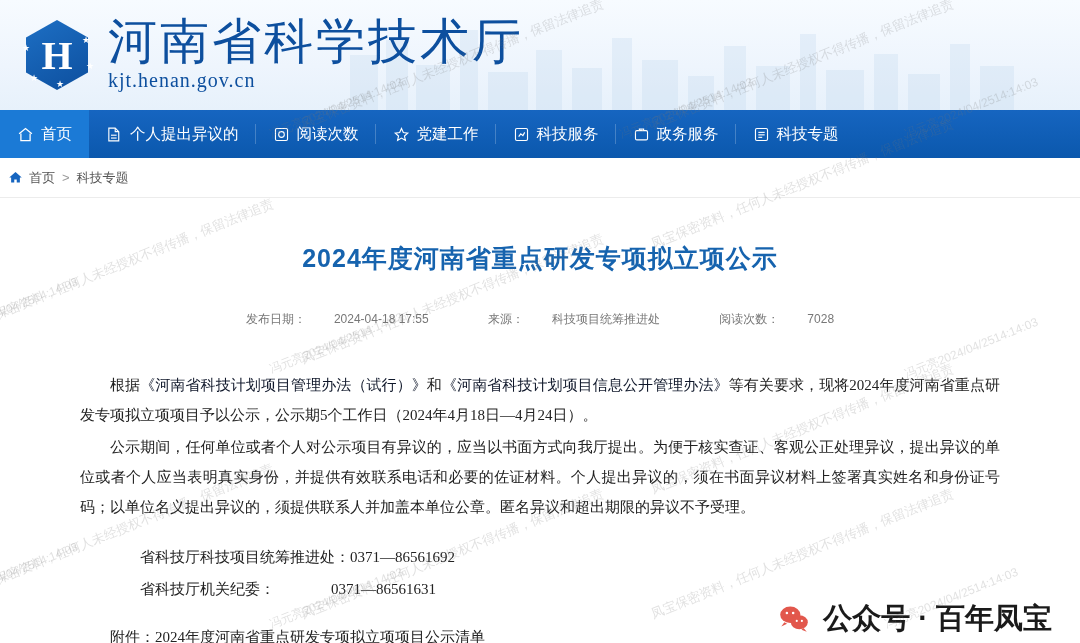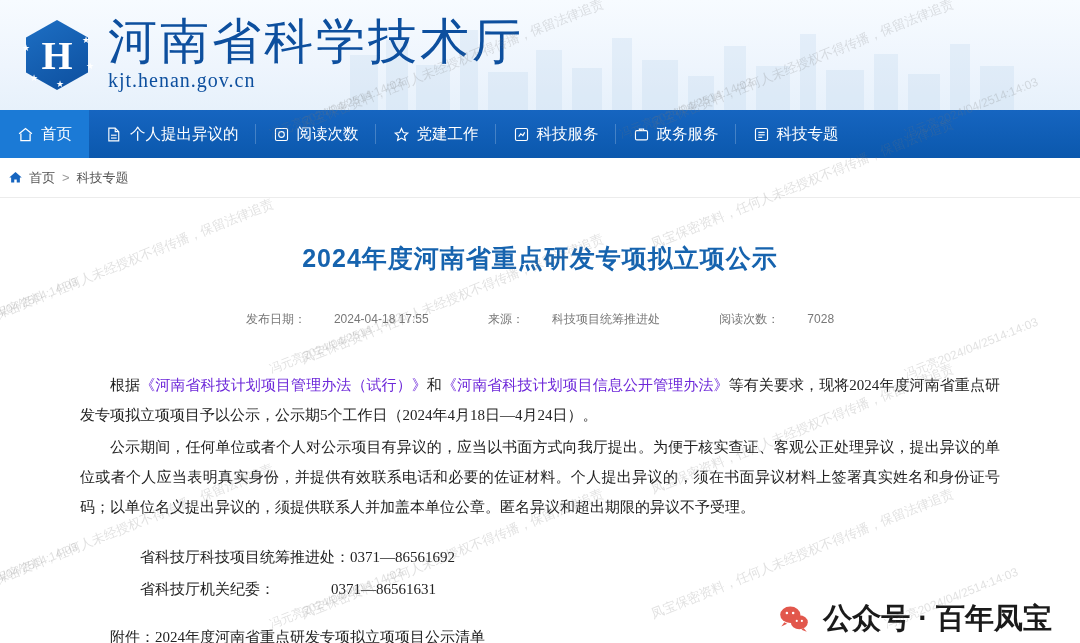--- a/index.html
+++ b/index.html
@@ -186,21 +186,21 @@
   .art-meta span { margin: 0 14px; }
   .art-body {
     margin-top: 26px;
     font-size: 15px;
     line-height: 30px;
     color: #222;
     text-align: justify;
     font-family: "Liberation Serif", serif;
   }
   .art-body p { margin: 0 0 2px 0; text-indent: 2em; }
-  .art-body .lnk { color: #6d28d9; }
+  .art-body .lnk { color: #0f172a; }
   .contact-line {
     display: block;
     text-indent: 2em;
     margin-top: 2px;
   }
   .contact-line .lbl { display: inline-block; }
   .gap { height: 16px; }
 
   
   .wm {

